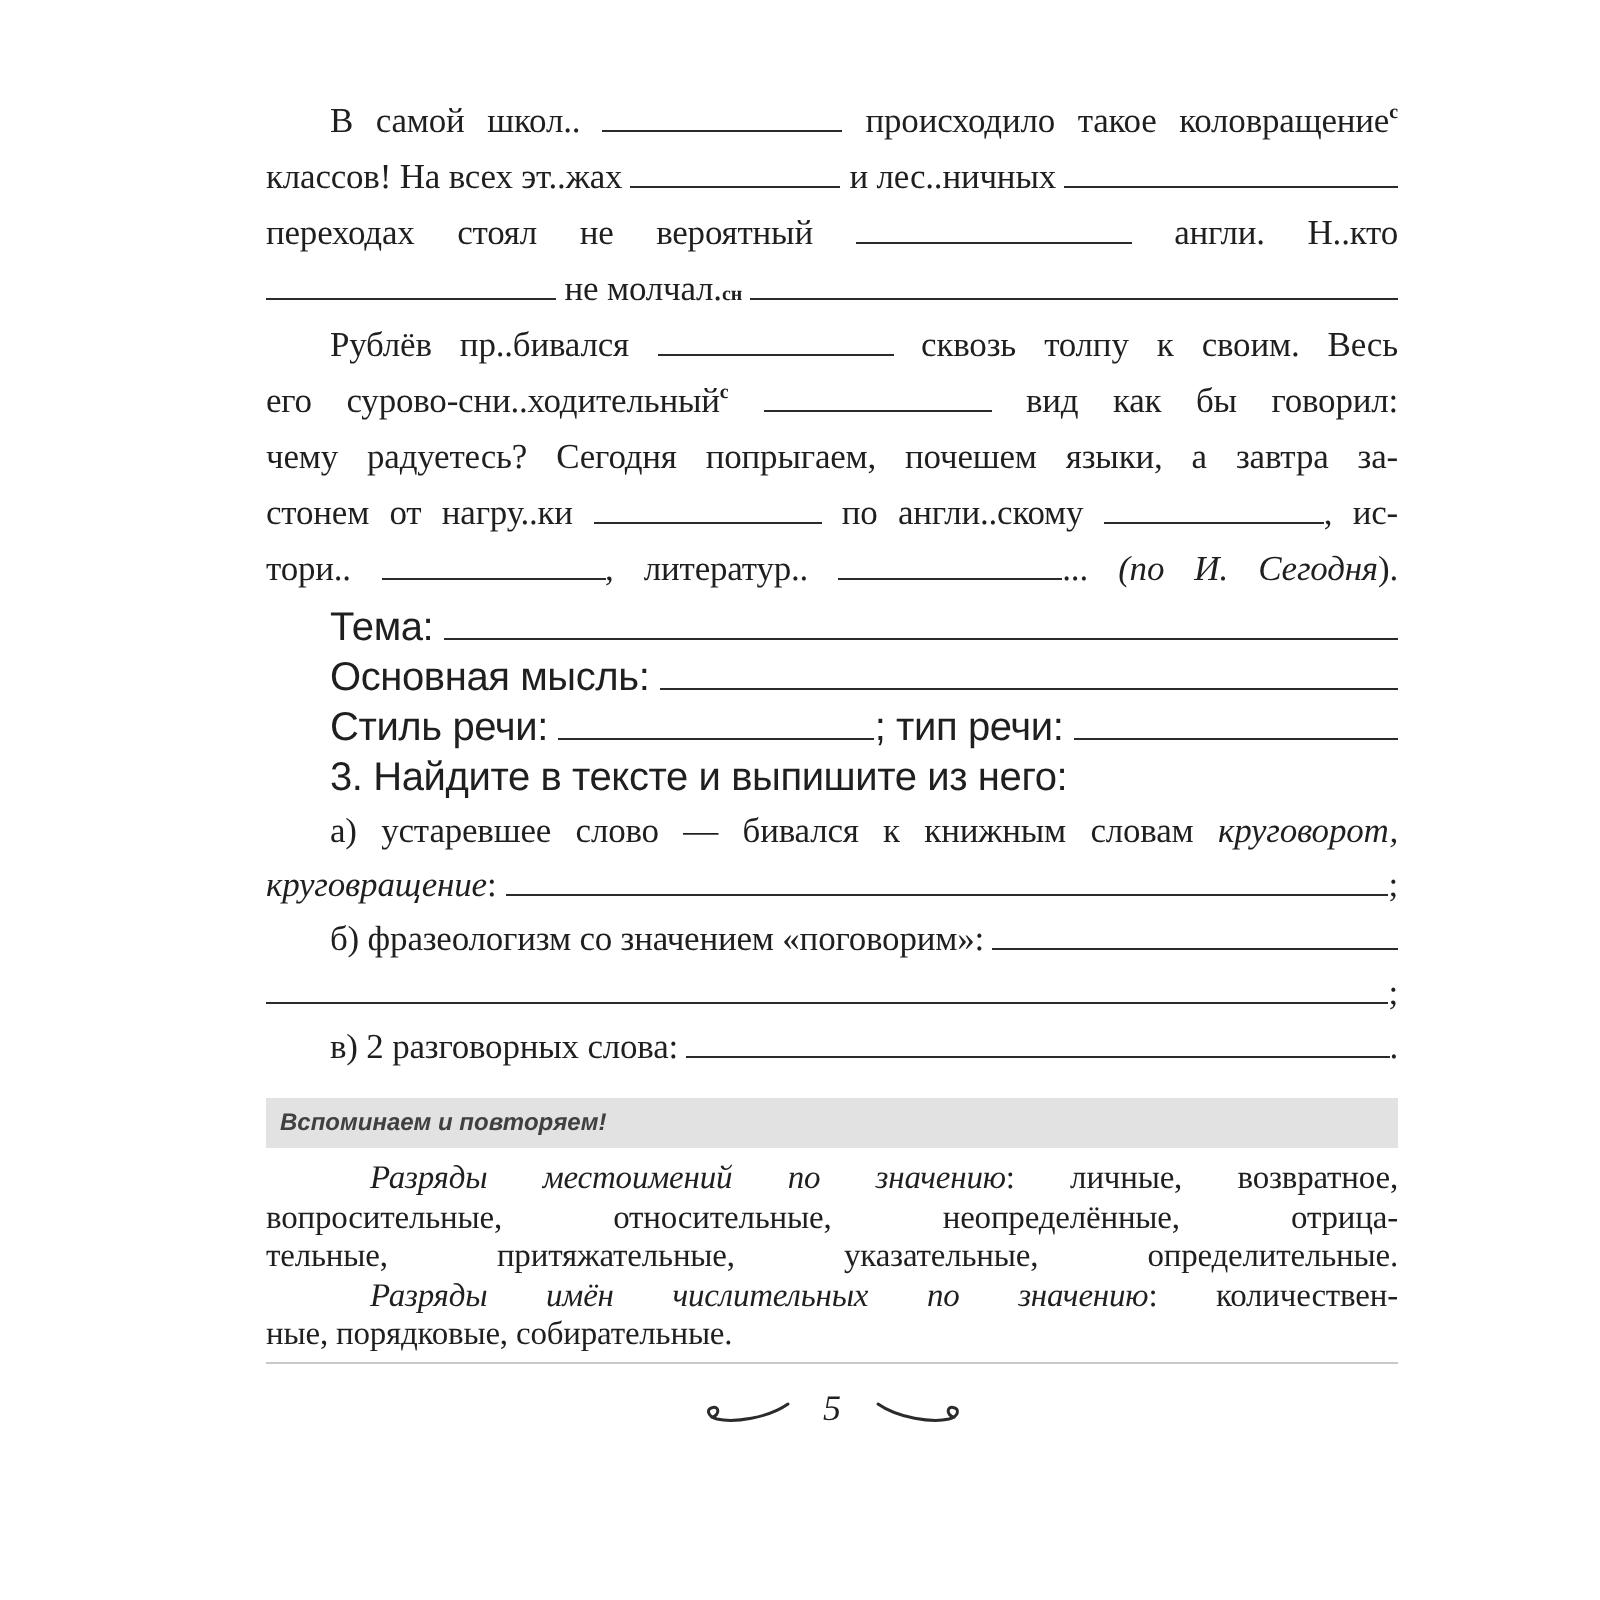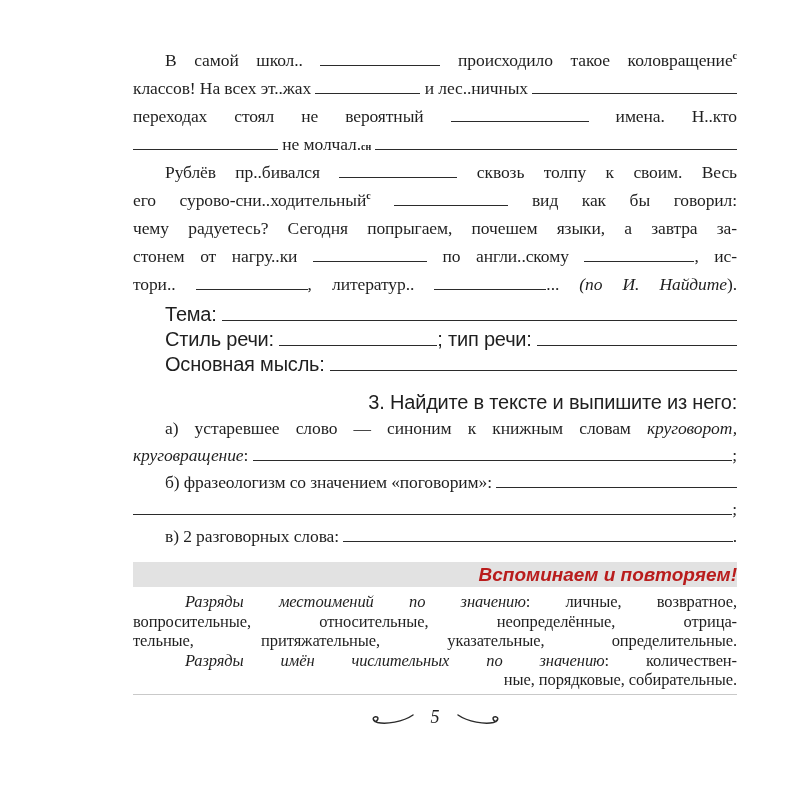--- a/index.html
+++ b/index.html
@@ -1,28 +1,28 @@
 <!DOCTYPE html>
 <html><head>
 <meta charset="utf-8">
 <style>
   html,body{margin:0;padding:0;background:#ffffff;}
   .page{
     position:relative;
     width:800px;height:800px;
     box-sizing:border-box;
-    padding:46px 63px 0 133px;
+    padding:46px 101px 0 133px;
     background:#ffffff;
     color:#1f1f1f;
     overflow:hidden;
   }
   .serif{font-family:"Liberation Serif","DejaVu Serif",serif;font-size:17.5px;line-height:28px;letter-spacing:-0.1px;}
   .sans{font-family:"Liberation Sans","DejaVu Sans",sans-serif;font-size:20px;line-height:25px;letter-spacing:-0.2px;}
 
-  .ln{min-height:1em;text-align:right;}
+  .ln{min-height:1em;}
   .ln.j{text-align:justify;text-align-last:justify;}
   .ln.f{display:flex;align-items:baseline;}
   .ln.ind{padding-left:32px;}
   .ln.ind2{padding-left:52px;}
 
   .t,.i,.ul{white-space:pre-wrap;}
   .i{font-style:italic;}
   .ul{text-underline-offset:2px;text-decoration-thickness:1px;}
   .sup{font-size:10px;font-weight:bold;vertical-align:super;line-height:0;letter-spacing:0;}
 
@@ -31,34 +31,33 @@
     height:1px;
     border-bottom:1.2px solid #2b2b2b;
     vertical-align:baseline;
   }
   .ln.f .blank{flex:0 0 auto;}
   .ln.f .blank.grow{flex:1 1 auto;min-width:40px;width:auto;}
 
   .para2{margin-top:0px;}
   .form{margin-top:4px;}
   .form .ln{line-height:25px;}
-  .s3head{margin-top:13px;}
+  .s3head{margin-top:0;}
   .items .ln{line-height:27px;}
   .instr{margin-top:8px;}
   .instr .ln{line-height:22px;}
 
   .reminder{margin-top:12px;}
   .strip{
     background:#e2e2e2;
     font-family:"Liberation Sans","DejaVu Sans",sans-serif;
-    font-size:19px;font-weight:bold;font-style:italic;
+    font-size:12px;font-weight:bold;font-style:italic;
     line-height:25px;height:25px;
     padding-left:7px;
-    color:#b91c1c;
-    text-align:right;
+    color:#404040;
   }
   .rembody{margin-top:5px;font-size:16.5px;line-height:19.5px;}
   .rule{border-bottom:1px solid #c9c9c9;margin-top:4px;}
 
   .footer{
     margin-top:12px;
     text-align:center;
     font-family:"Liberation Serif","DejaVu Serif",serif;
   }
   .pagenum{font-style:italic;font-size:18px;color:#1f1f1f;margin:0 12px;}
@@ -71,63 +70,63 @@
 <div class="page">
 
   <div class="block serif para1">
       <div class="ln j ind"><span class="t">В самой школ.. </span><span class="blank" style="width: 120px;"></span><span class="t"> происходило такое коловращение</span><span class="sup">с</span></div>
       <div class="ln f">
         <span class="t">классов! На всех эт..жах </span>
         <span class="blank" style="width: 105px;"></span>
         <span class="t"> и лес..ничных </span>
         <span class="blank grow"></span>
       </div>
-      <div class="ln j"><span class="t">переходах стоял н</span><span class="ul">е в</span><span class="t">ероятный </span><span class="blank" style="width: 138px;"></span><span class="t"> имена. Н..кто</span></div>
+      <div class="ln j"><span class="t">переходах стоял н</span><span class="ul">е в</span><span class="t">ероятный </span><span class="blank" style="width: 138px;"></span><span class="t"> англи. Н..кто</span></div>
       <div class="ln f">
         <span class="blank" style="width: 145px;"></span>
         <span class="t"> н</span>
         <span class="ul">е м</span>
         <span class="t">олчал.</span>
         <span class="sup">сн</span>
         <span class="t"> </span>
         <span class="blank grow"></span>
       </div>
     </div>
 
   <div class="block serif para2">
       <div class="ln j ind"><span class="t">Рублёв пр..бивался </span><span class="blank" style="width: 118px;"></span><span class="t"> сквозь толпу к своим. Весь</span></div>
       <div class="ln j"><span class="t">его сурово-сни..ходительный</span><span class="sup">с</span><span class="t"> </span><span class="blank" style="width: 114px;"></span><span class="t"> вид как бы говорил:</span></div>
       <div class="ln j"><span class="t">чему радуетесь? Сегодня попрыгаем, почешем языки, а завтра за-</span></div>
       <div class="ln j"><span class="t">стонем от нагру..ки </span><span class="blank" style="width: 114px;"></span><span class="t"> по англи..скому </span><span class="blank" style="width: 110px;"></span><span class="t">, ис-</span></div>
-      <div class="ln j"><span class="t">тори.. </span><span class="blank" style="width: 112px;"></span><span class="t">, литератур.. </span><span class="blank" style="width: 112px;"></span><span class="t">... </span><span class="i">(по И. Найдите</span><span class="t">).</span></div>
+      <div class="ln j"><span class="t">тори.. </span><span class="blank" style="width: 112px;"></span><span class="t">, литератур.. </span><span class="blank" style="width: 112px;"></span><span class="t">... </span><span class="i">(по И. Сегодня</span><span class="t">).</span></div>
     </div>
 
   <div class="block sans form">
       <div class="ln f ind">
         <span class="t">Тема: </span>
         <span class="blank grow"></span>
       </div>
       <div class="ln f ind">
+        <span class="t">Основная мысль: </span>
+        <span class="blank grow"></span>
+      </div>
+      <div class="ln f ind">
         <span class="t">Стиль речи: </span>
         <span class="blank" style="width: 158px;"></span>
         <span class="t">; тип речи: </span>
-        <span class="blank grow"></span>
-      </div>
-      <div class="ln f ind">
-        <span class="t">Основная мысль: </span>
         <span class="blank grow"></span>
       </div>
     </div>
 
   <div class="block sans s3head">
       <div class="ln ind"><span class="t">3. Найдите в тексте и выпишите из него:</span></div>
     </div>
 
   <div class="block serif items">
-      <div class="ln j ind"><span class="t">а) устаревшее слово — синоним к книжным словам </span><span class="i">круговорот,</span></div>
+      <div class="ln j ind"><span class="t">а) устаревшее слово — бивался к книжным словам </span><span class="i">круговорот,</span></div>
       <div class="ln f">
         <span class="i">круговращение</span>
         <span class="t">: </span>
         <span class="blank grow"></span>
         <span class="t">;</span>
       </div>
       <div class="ln f ind">
         <span class="t">б) фразеологизм со значением «поговорим»: </span>
         <span class="blank grow"></span>
       </div>

